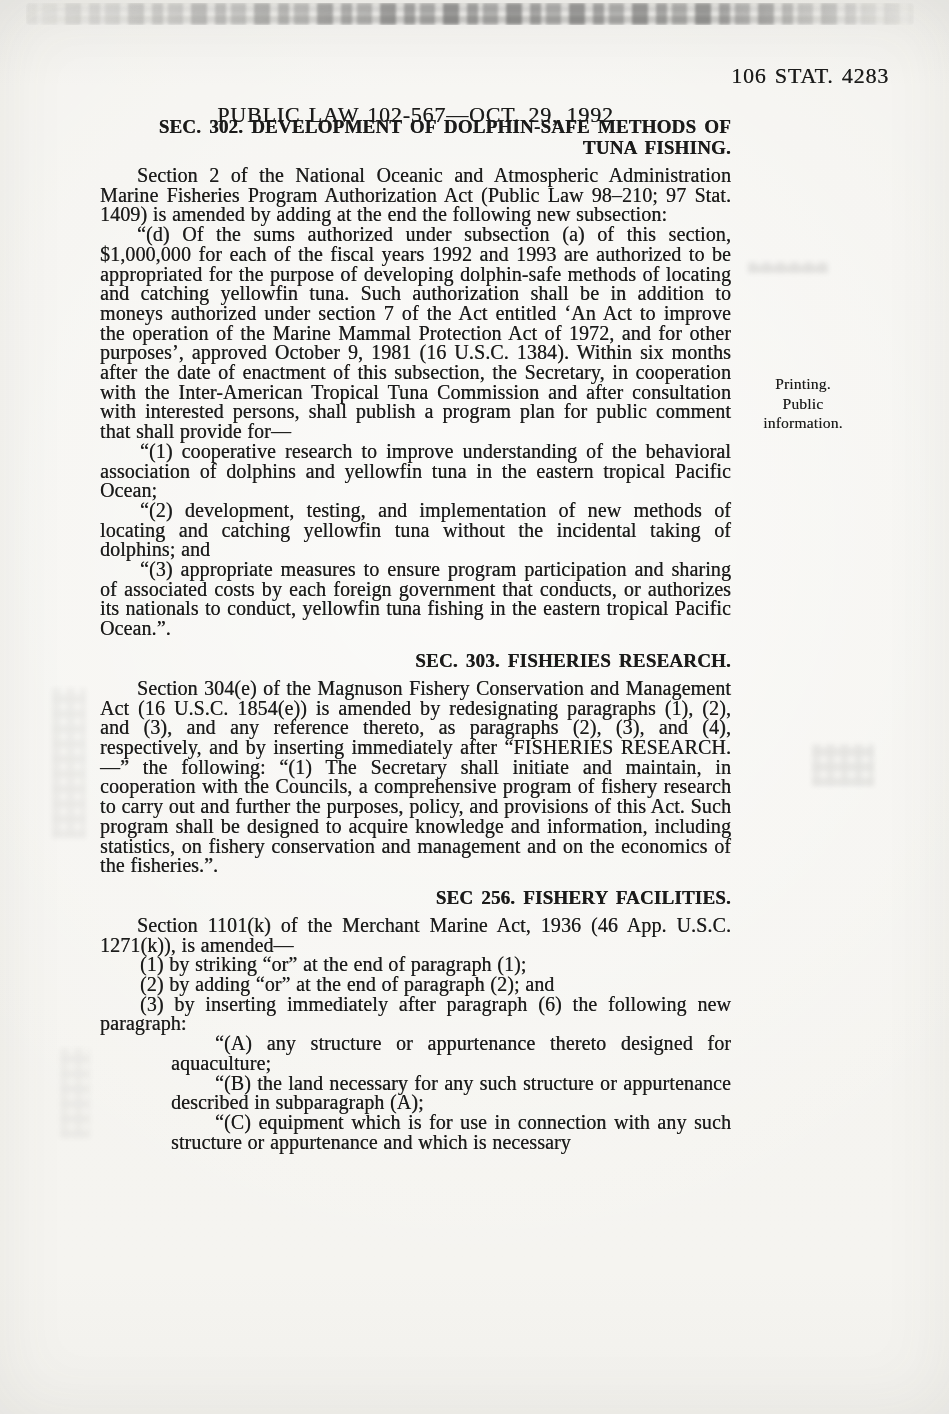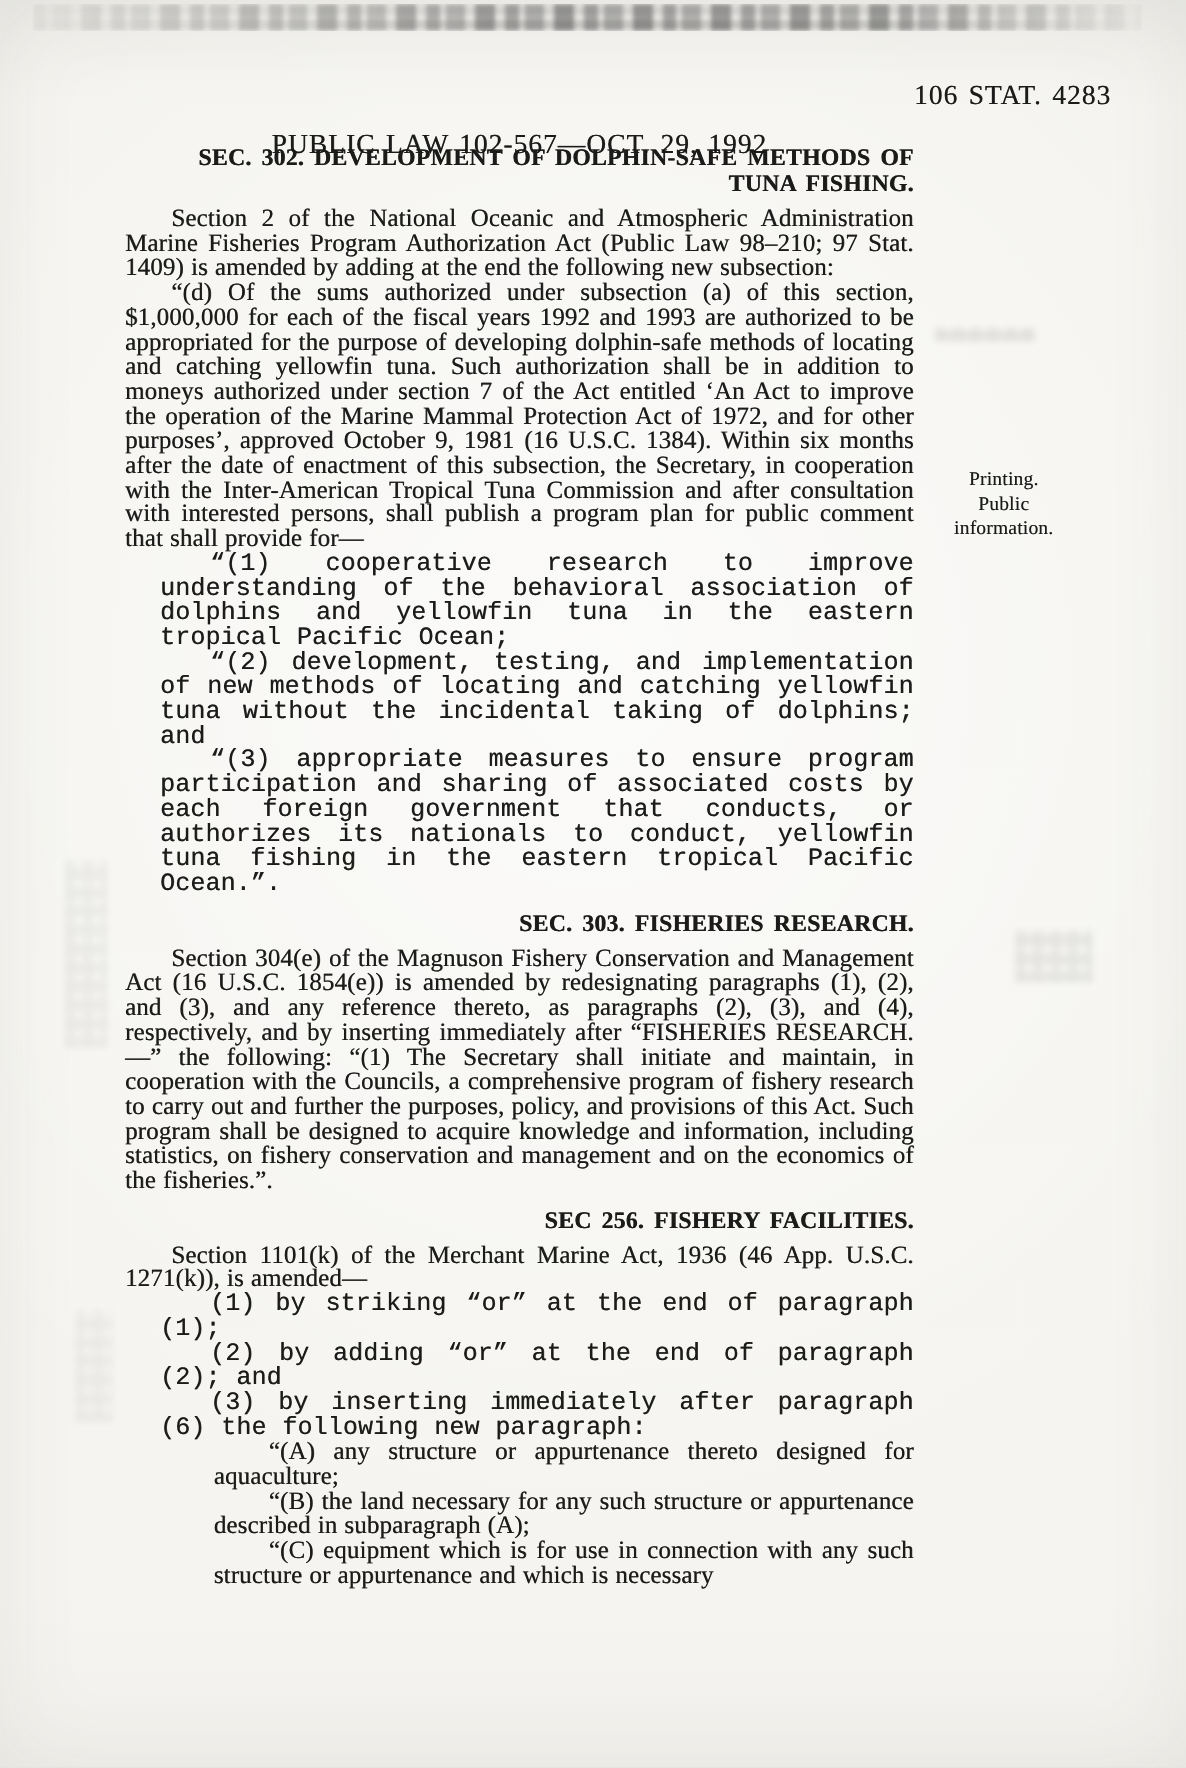--- a/index.html
+++ b/index.html
@@ -41,21 +41,21 @@
             text-shadow: .3px 0 0 rgba(20,20,20,.75); }
   .law-title { position: absolute; left: 0; top: 0; width: 631px; text-align: center; margin-top: 39px; }
   .stat-number { position: absolute; right: 0; top: 0; }
 
   .column { position: absolute; left: 100px; top: 116px; width: 631px; }
 
   .bt { font-size: 20px; line-height: 19.7px; text-align: justify;
         letter-spacing: .1px; word-spacing: .5px;
         text-shadow: .3px 0 0 rgba(25,25,25,.75); }
   .p    { text-indent: 37px; }
-  .lvl1 { margin-left: 28px; text-indent: 40px; font-family: Liberation Mono, monospace; }
+  .lvl1 { text-indent: 40px; }
   .lvl2 { margin-left: 71px; text-indent: 44px; }
 
   .sec-heading {
     font-weight: bold; font-size: 19px; line-height: 21px; text-align: right;
     letter-spacing: .2px; word-spacing: 3px;
     padding-left: 70px; text-indent: -70px;
     margin: 11px 0 8px 0;
     text-shadow: .3px 0 0 rgba(0,0,0,.8);
   }
   .sec-heading.first { margin-top: 0; }

